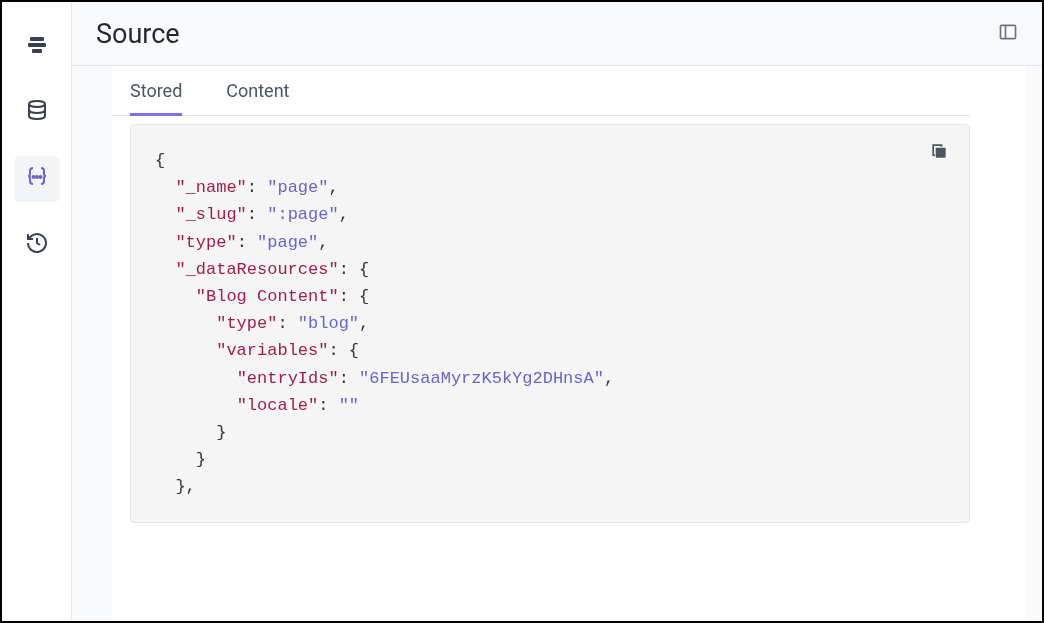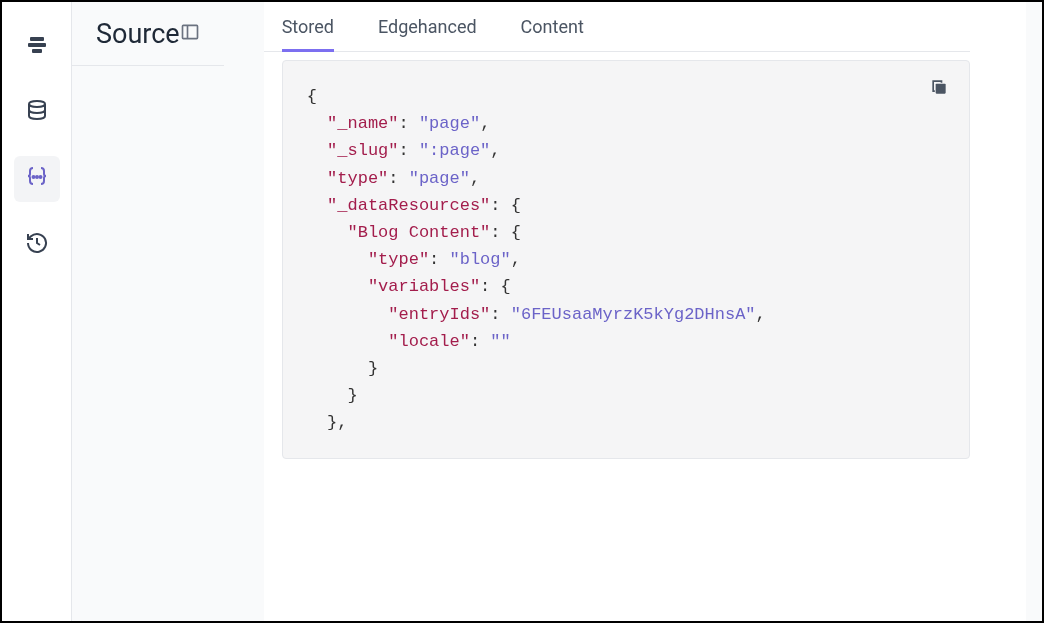--- a/index.html
+++ b/index.html
@@ -44,20 +44,21 @@
       background: #f3f4f6;
       color: #6b63c8;
     }
     .sidebar-item svg {
       width: 24px;
       height: 24px;
     }
     .main {
       flex: 1;
       display: flex;
+      flex-direction: column;
       background: #f9fafb;
     }
     .header {
       height: 64px;
       border-bottom: 1px solid #e5e7eb;
       display: flex;
       align-items: center;
       padding: 0 24px;
       justify-content: space-between;
       background: #f9fafb;
@@ -196,21 +197,20 @@
               <rect x="3" y="4" width="18" height="16" rx="1"></rect>
               <line x1="9" y1="4" x2="9" y2="20"></line>
             </svg>
         </span>
       </div>
     </div>
 
     <div class="content-panel">
       <div class="tabs">
         <div class="tab active">Stored</div>
-        <div class="tab">Edgehanced</div>
         <div class="tab">Content</div>
       </div>
 
 
       <div class="code-container">
         <div class="copy-btn">
           <span>
             <svg viewBox="0 0 24 24" fill="currentColor">
                 <rect x="8" y="8" width="12" height="12" rx="1"></rect>
                 <path d="M4 4h12v3h-2V6H6v10h1v2H4V4z"></path>

